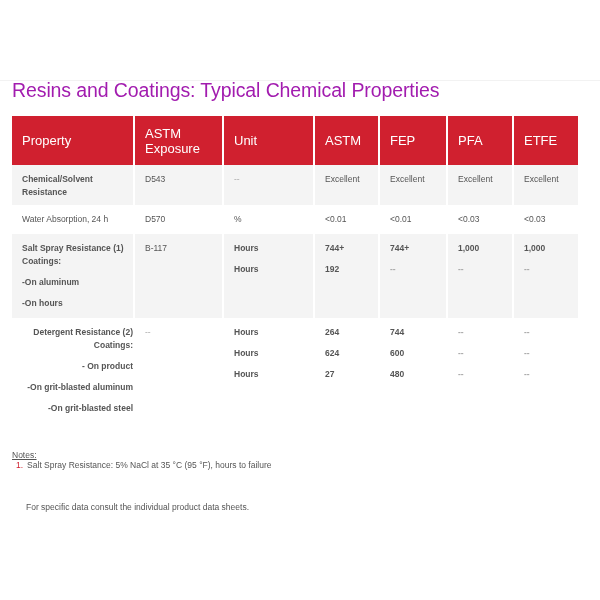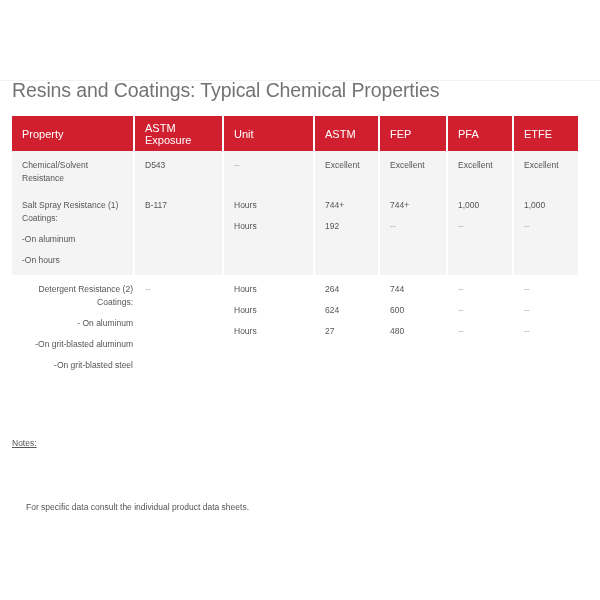--- a/index.html
+++ b/index.html
@@ -3,52 +3,52 @@
   <meta charset="utf-8">
   <style>
     html, body { margin: 0; padding: 0; }
     body {
       width: 600px; height: 600px; background: #ffffff; position: relative; overflow: hidden;
       font-family: "Liberation Sans", "DejaVu Sans", sans-serif; color: #555;
     }
     .top-divider { position: absolute; left: 0; top: 80px; width: 600px; height: 1px; background: #f2f2f2; }
     .title {
       position: absolute; left: 12px; top: 79px; margin: 0;
-      font-size: 19.5px; font-weight: normal; color: #737373; letter-spacing: -0.1px; white-space: nowrap;
+      font-size: 19.5px; font-weight: normal; color: #a21caf; letter-spacing: -0.1px; white-space: nowrap;
     }
     table.props {
       position: absolute; left: 12px; top: 116px; width: 566px;
       border-collapse: separate; border-spacing: 2px 0; table-layout: fixed;
       margin-left: -2px;
     }
     table.props col.c0 { width: 121px; }
     table.props col.c1 { width: 87px; }
     table.props col.c2 { width: 89px; }
     table.props col.c3 { width: 63px; }
     table.props col.c4 { width: 66px; }
     table.props col.c5 { width: 64px; }
     table.props col.c6 { width: 64px; }
     thead th {
-      background: #d0202f; color: #fff; font-weight: normal; font-size: 11px;
-      text-align: left; height: 35px; padding: 0 0 0 10px; vertical-align: middle;
+      background: #d0202f; color: #fff; font-weight: normal; font-size: 13px;
+      text-align: left; height: 49px; padding: 0 0 0 10px; vertical-align: middle;
     }
     thead tr { background: #d0202f; }
     tbody td {
       font-size: 8.5px; color: #555; vertical-align: top; padding: 8px 0 6px 10px; line-height: 13px;
     }
     tbody tr.shade td { background: #f4f4f4; }
     tbody tr.plain td { background: #ffffff; }
-    .sub { display: block; }
+    .sub { display: block; font-weight: bold; }
     .dash { color: #aaa; }
     .row-chem td { height: 25px; }
     .row-water td { height: 13px; padding-top: 8px; padding-bottom: 8px; }
     .row-salt td { line-height: 13px; }
     .row-weather td { height: 13px; padding-top: 8px; padding-bottom: 8px; }
     .gap8 { display: block; height: 8px; }
-    .notes { position: absolute; left: 12px; top: 438px; font-size: 8.5px; color: #555; text-decoration: underline; }
+    .notes { position: absolute; left: 12px; top: 450px; font-size: 8.5px; color: #555; text-decoration: underline; }
     .note-list { position: absolute; left: 16px; top: 459px; margin: 0; padding: 0; list-style: none; font-size: 8.5px; color: #555; }
     .note-list li { height: 17px; line-height: 12px; }
     .note-num { color: #d0202f; margin-right: 4px; }
     .footer-note { position: absolute; left: 26px; top: 502px; font-size: 8.5px; color: #555; }
   </style>
 </head>
 <body>
 
 <div class="top-divider"></div>
 <h1 class="title">Resins and Coatings: Typical Chemical Properties</h1>
@@ -82,20 +82,29 @@
         <span class="sub">Resistance</span>
       </td>
       <td>D543</td>
       <td class="dash">--</td>
       <td>Excellent</td>
       <td>Excellent</td>
       <td>Excellent</td>
       <td>Excellent</td>
     </tr>
 
+    <tr class="plain row-water">
+      <td>Water Absorption, 24 h</td>
+      <td>D570</td>
+      <td>%</td>
+      <td>&lt;0.01</td>
+      <td>&lt;0.01</td>
+      <td>&lt;0.03</td>
+      <td>&lt;0.03</td>
+    </tr>
 
     <tr class="shade row-salt">
       <td style="padding-bottom:8px;">
         <span class="sub">Salt Spray Resistance (1)</span>
         <span class="sub">Coatings:</span>
         <span class="gap8"></span>
         <span class="sub">-On aluminum</span>
         <span class="gap8"></span>
         <span class="sub">-On hours</span>
       </td>
@@ -125,21 +134,21 @@
           <span class="gap8"></span>
         <span class="sub dash">--</span>
       </td>
     </tr>
 
     <tr class="plain">
       <td style="padding-bottom:8px;text-align:right;">
         <span class="sub">Detergent Resistance (2)</span>
         <span class="sub">Coatings:</span>
         <span class="gap8"></span>
-        <span class="sub">- On aluminum</span>
+        <span class="sub">- On product</span>
         <span class="gap8"></span>
         <span class="sub">-On grit-blasted aluminum</span>
         <span class="gap8"></span>
         <span class="sub">-On grit-blasted steel</span>
       </td>
       <td class="dash">--</td>
       <td>
         <span class="sub">Hours</span>
           <span class="gap8"></span>
         <span class="sub">Hours</span>
@@ -174,14 +183,17 @@
           <span class="gap8"></span>
         <span class="sub dash">--</span>
       </td>
     </tr>
 
   </tbody>
 </table>
 
 <div class="notes">Notes:</div>
 <ol class="note-list">
+  <li>
+    <span class="note-num">1.</span><span>Salt Spray Resistance: 5% NaCl at 35 °C (95 °F), hours to failure</span>
+  </li>
 </ol>
 <div class="footer-note">For specific data consult the individual product data sheets.</div>
 
 </body></html>

